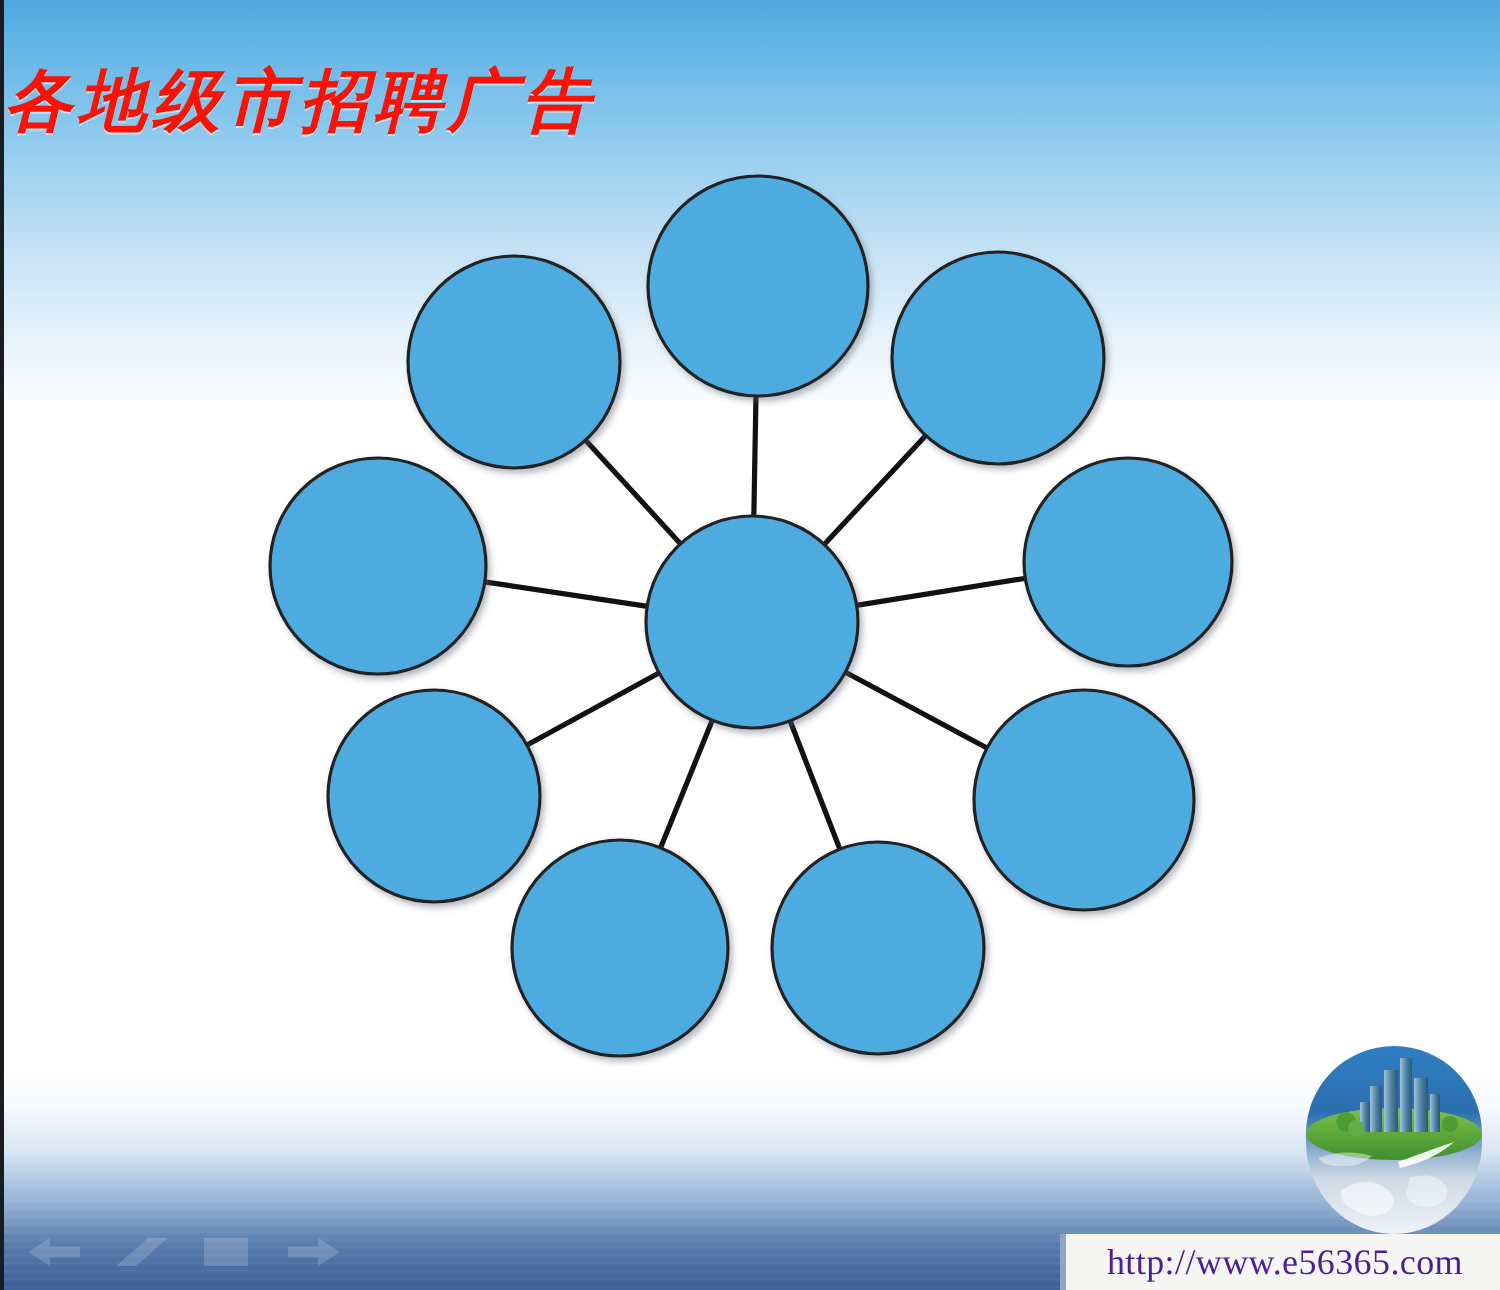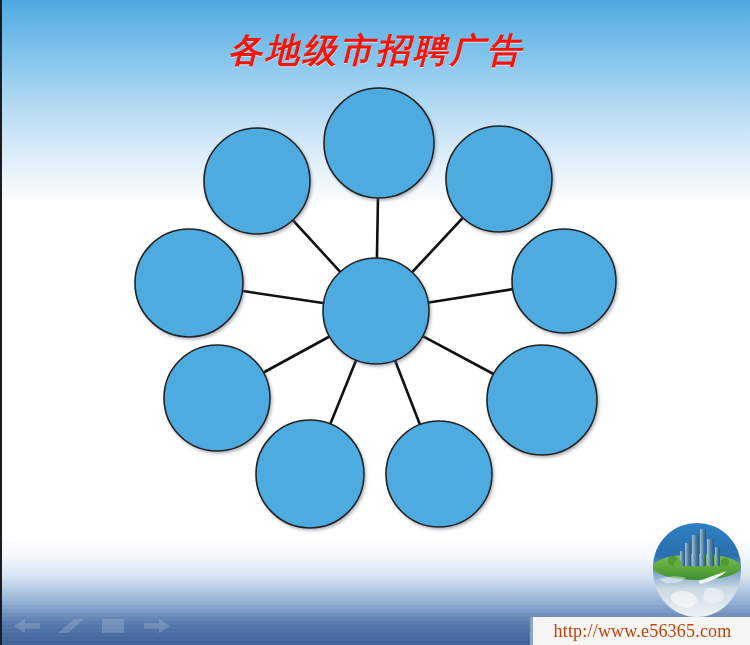--- a/index.html
+++ b/index.html
@@ -94,21 +94,21 @@
     width: 26px; height: 14px;
     clip-path: polygon(100% 50%, 58% 0%, 58% 30%, 0% 30%, 0% 70%, 58% 70%, 58% 100%);
   }
 
   
   .title {
     position: absolute;
     left: 0;
     top: 28px;
     width: 100%;
-    text-align: center;
+    text-align: left;
     font-family: "DejaVu Sans", sans-serif;
     font-size: 34px;
     font-weight: bold;
     font-style: italic;
     letter-spacing: 3px;
     color: #fb1205;
     text-shadow: 0 1px 0 rgba(255,255,255,0.55);
     white-space: nowrap;
   }
 
@@ -140,21 +140,21 @@
     background: #f5f6f4;
     border-left: 3px solid #8ea6c4;
     box-sizing: border-box;
     display: flex;
     align-items: center;
     justify-content: center;
   }
   .url-text {
     font-family: "Liberation Serif", serif;
     font-size: 18px;
-    color: #c2410c;
+    color: #4c1d95;
     letter-spacing: 0.2px;
     white-space: nowrap;
   }
 </style>
 </head>
 <body>
 
 <div class="slide">
 
   <div class="bg-sky"></div>

